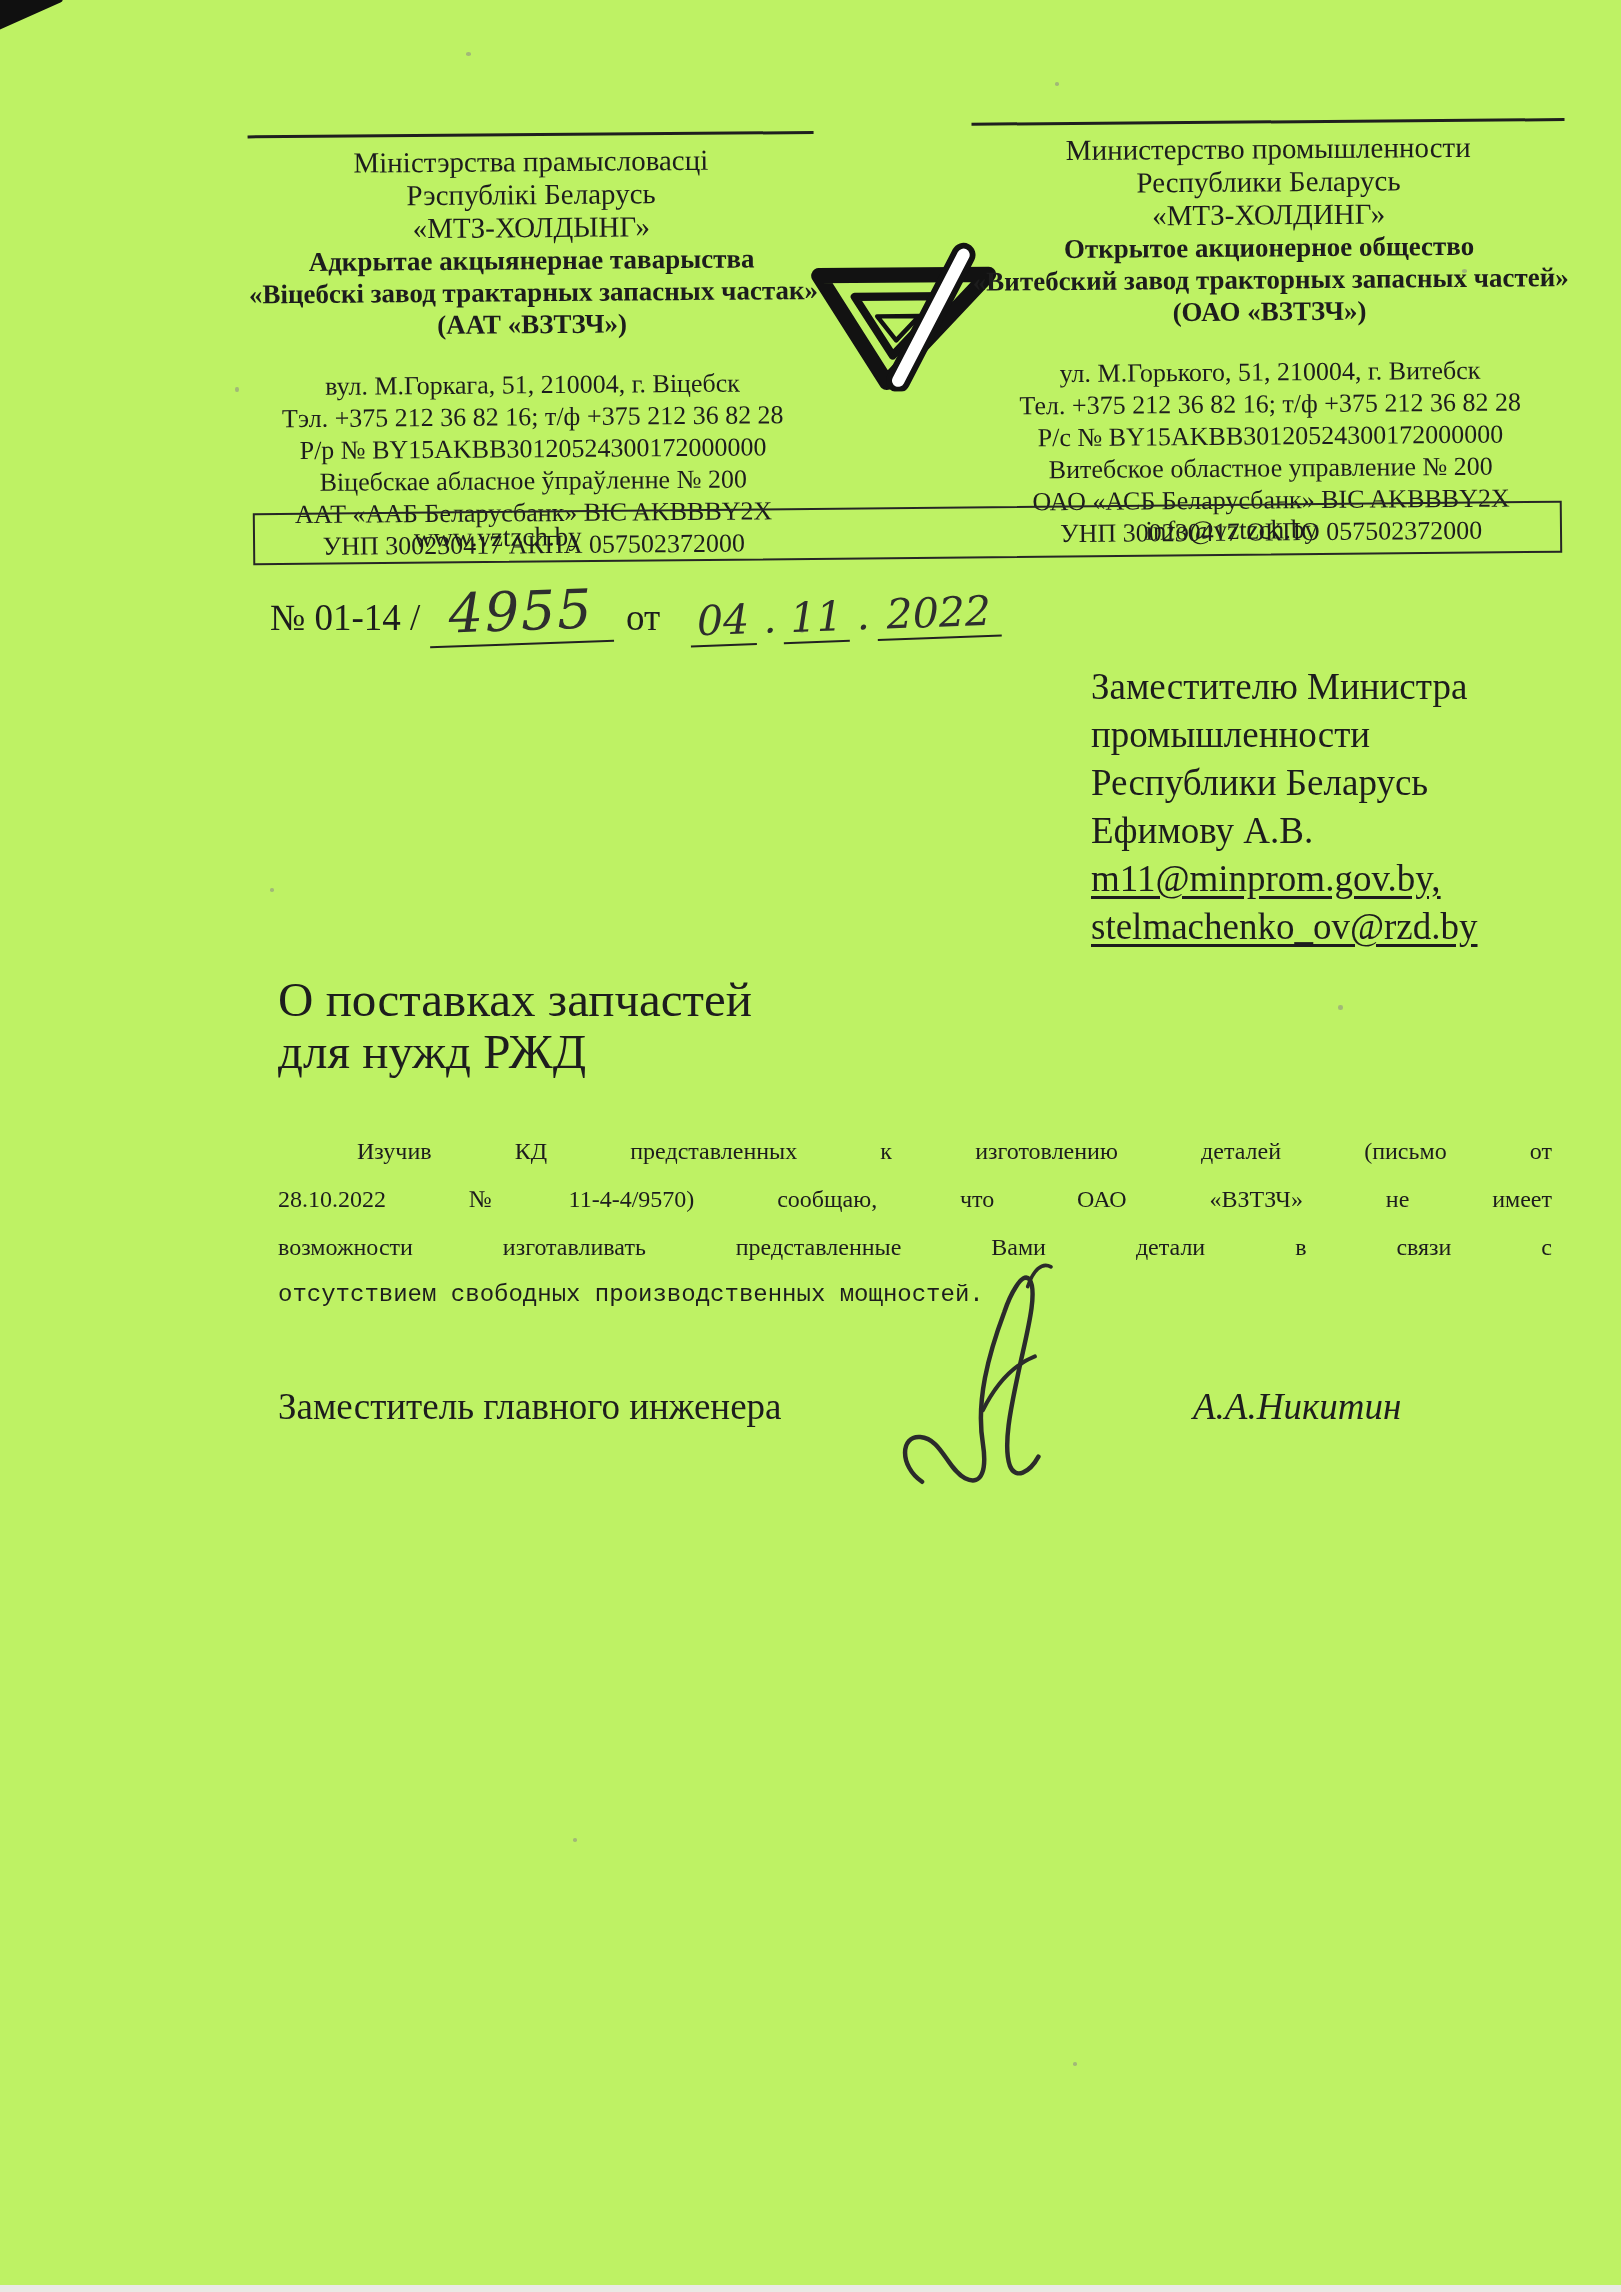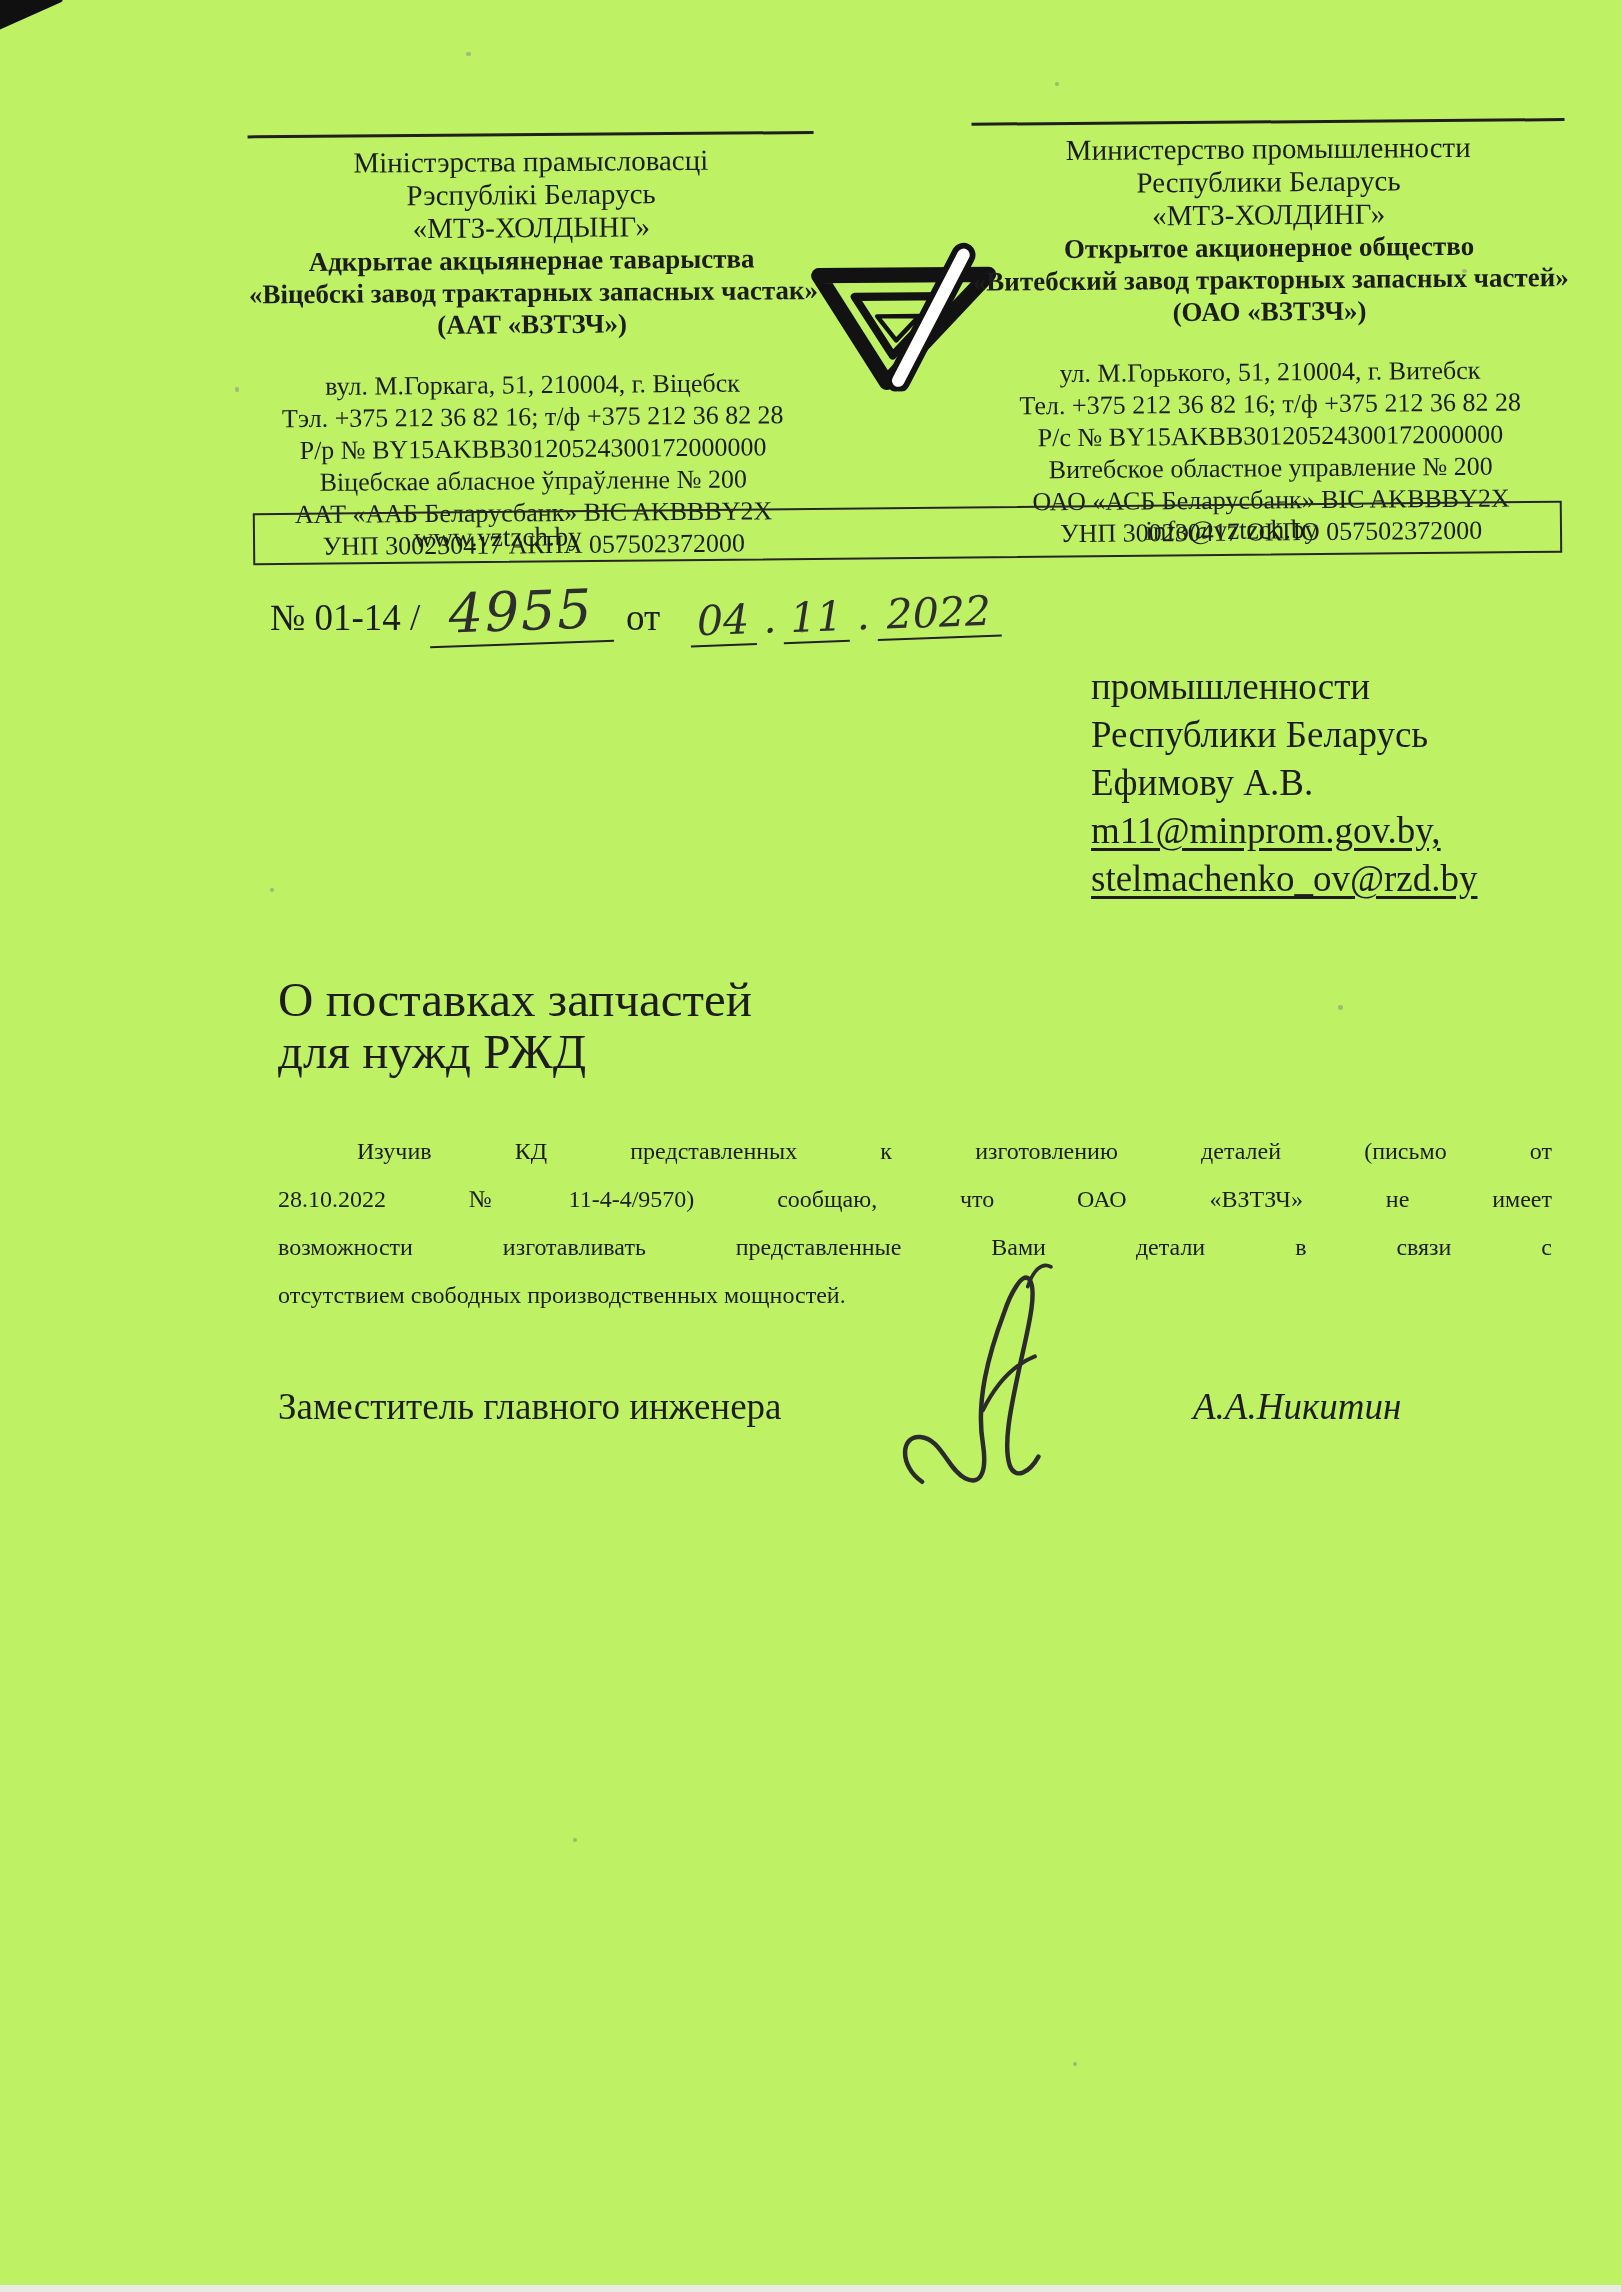--- a/index.html
+++ b/index.html
@@ -39,21 +39,21 @@
   .date-dot { font-size:41px; padding:0 7.2px; }
   
   .recipient { position:absolute; left:1091px; top:663px; width:457px; font-size:37px; line-height:48px; }
   .email-line { text-decoration:underline; text-underline-offset:5.4px; }
   
   .subject { position:absolute; left:278px; top:974px; font-size:49px; line-height:52px; }
   
   .body-par { position:absolute; left:278px; top:1127px; width:1274px; font-size:24px; line-height:48px; }
   .body-line { text-align:justify; text-align-last:justify; }
   .body-line.first { text-indent:79px; }
-  .body-line.last { text-align-last:left; }
+  .body-line.last { text-align-last:left;font-family:Liberation Mono, monospace; }
   
   .sig-position { position:absolute; left:278px; top:1385px; font-size:37px; white-space:nowrap; }
   .sig-name { position:absolute; left:1193px; top:1385px; font-size:37px; white-space:nowrap;font-style:italic; }
   .signature-svg { position:absolute; left:897px; top:1256px; }
   
   .footer { position:absolute; left:279px; top:2053px; font-size:26px; line-height:40px; }
   
   .corner-mark { position:absolute; left:-16px; top:-12.5px; width:77px; height:30px; background:#101010; transform:rotate(-24deg); border-radius:3.6px; }
   .speck { position:absolute; background:#8a8a86; border-radius:50%; opacity:.55; }
   .bottom-strip { position:absolute; left:0; bottom:0; width:100%; height:8px; background:#e9e9e5; }
@@ -136,20 +136,21 @@
     <span class="date-group">
       <span class="hand-seg seg-day"><span class="hand hand-date">04</span></span>
       <span class="hand date-dot">.</span>
       <span class="hand-seg seg-month"><span class="hand hand-date">11</span></span>
       <span class="hand date-dot">.</span>
       <span class="hand-seg seg-year"><span class="hand hand-date">2022</span></span>
     </span>
   </div>
 
   <div class="recipient">
+    <div>Заместителю Министра</div>
     <div>промышленности</div>
     <div>Республики Беларусь</div>
     <div>Ефимову А.В.</div>
     <div class="email-line">m11@minprom.gov.by,</div>
     <div class="email-line">stelmachenko_ov@rzd.by</div>
   </div>
 
   <div class="subject">
     <div>О поставках запчастей</div>
     <div>для нужд РЖД</div>

